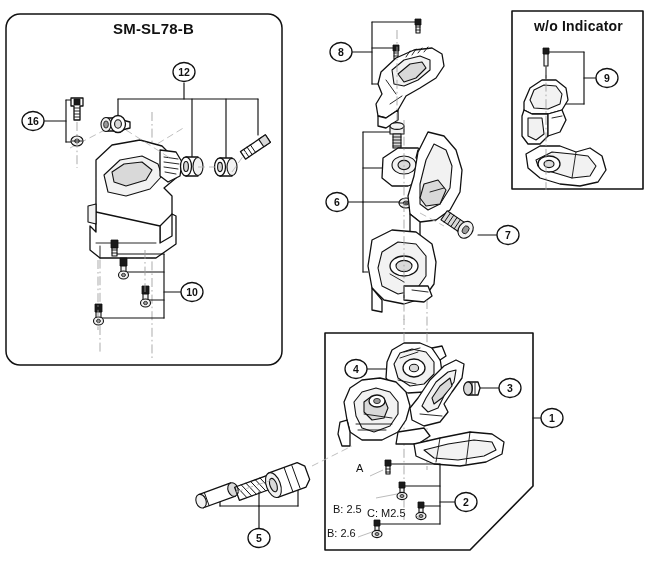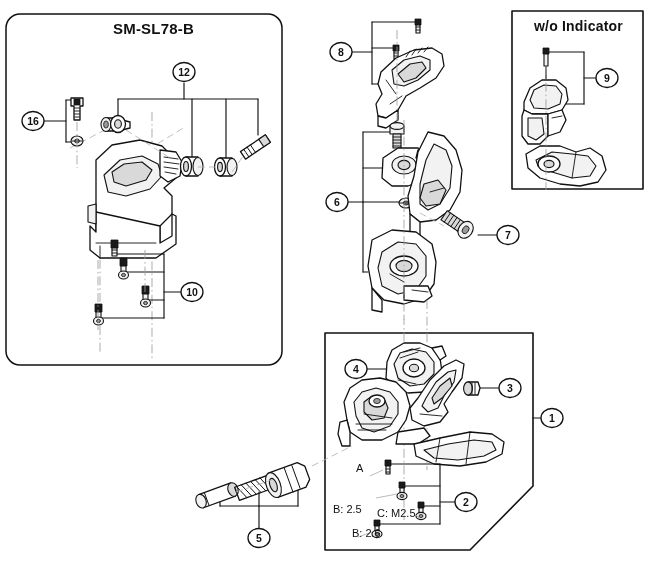--- a/index.html
+++ b/index.html
@@ -446,16 +446,16 @@
   <div class="callout-num" style="left:328px;top:193px;">6</div>
   <div class="callout-num" style="left:499px;top:226px;">7</div>
   <div class="callout-num" style="left:332px;top:43px;">8</div>
   <div class="callout-num" style="left:598px;top:69px;">9</div>
   <div class="callout-num" style="left:183px;top:283px;text-align:center;">10</div>
   <div class="callout-num" style="left:24px;top:112px;">16</div>
   <div class="callout-num" style="left:175px;top:63px;">12</div>
 
   <div class="spec-label" style="left:356px;top:462px;">A</div>
   <div class="spec-label" style="left:333px;top:486px;margin-top:17px;">B: 2.5</div>
-  <div class="spec-label" style="left:377px;top:507px;">C: M2.5</div>
-  <div class="spec-label" style="left:327px;top:527px;padding-left:25px;">B: 2.6</div>
+  <div class="spec-label" style="left:367px;top:507px;">C: M2.5</div>
+  <div class="spec-label" style="left:327px;top:527px;">B: 2.6</div>
 
 </div>
 
 </body></html>

